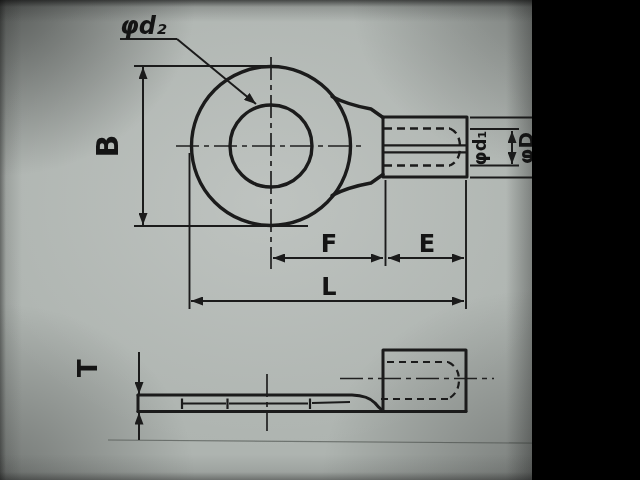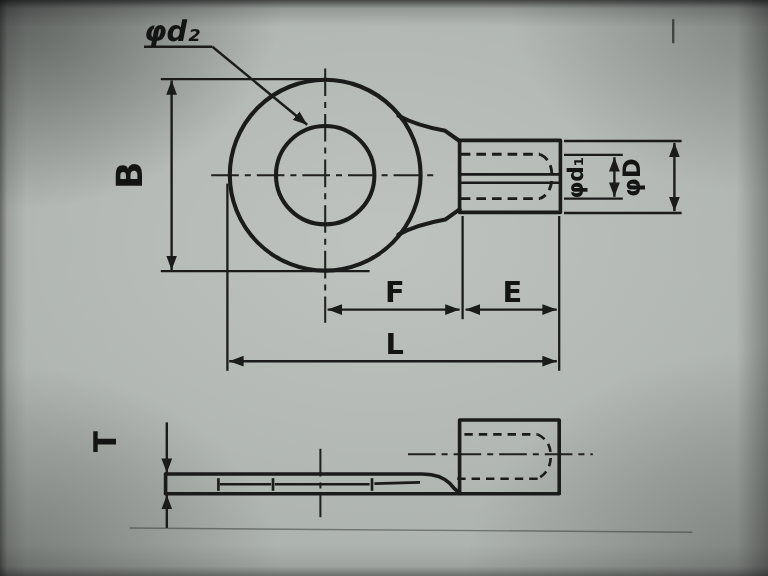--- a/index.html
+++ b/index.html
@@ -1,18 +1,18 @@
 <!DOCTYPE html>
 <html><head>
 <meta charset="utf-8">
 <style>
   html,body{margin:0;padding:0;background:#000;}
   .photo{
     position:relative;
-    width:640px;height:480px;
+    width:532px;height:480px;
     overflow:hidden;
     background-color:#aeb4b0;
     background-image:
       linear-gradient(180deg, rgba(10,10,10,.65) 0px, rgba(10,10,10,.18) 7px, rgba(0,0,0,0) 22px),
       linear-gradient(0deg,   rgba(10,10,10,.40) 0px, rgba(10,10,10,.10) 8px, rgba(0,0,0,0) 26px),
       linear-gradient(90deg,  rgba(10,10,10,.45) 0px, rgba(10,10,10,.12) 6px, rgba(0,0,0,0) 22px),
       linear-gradient(270deg, rgba(10,10,10,.30) 0px, rgba(0,0,0,0) 26px),
       radial-gradient(ellipse at 0% 0%,   rgba(0,0,0,.50), rgba(0,0,0,0) 26%),
       radial-gradient(ellipse at 100% 0%, rgba(0,0,0,.28), rgba(0,0,0,0) 24%),
       radial-gradient(ellipse at 0% 100%, rgba(0,0,0,.34), rgba(0,0,0,0) 26%),

